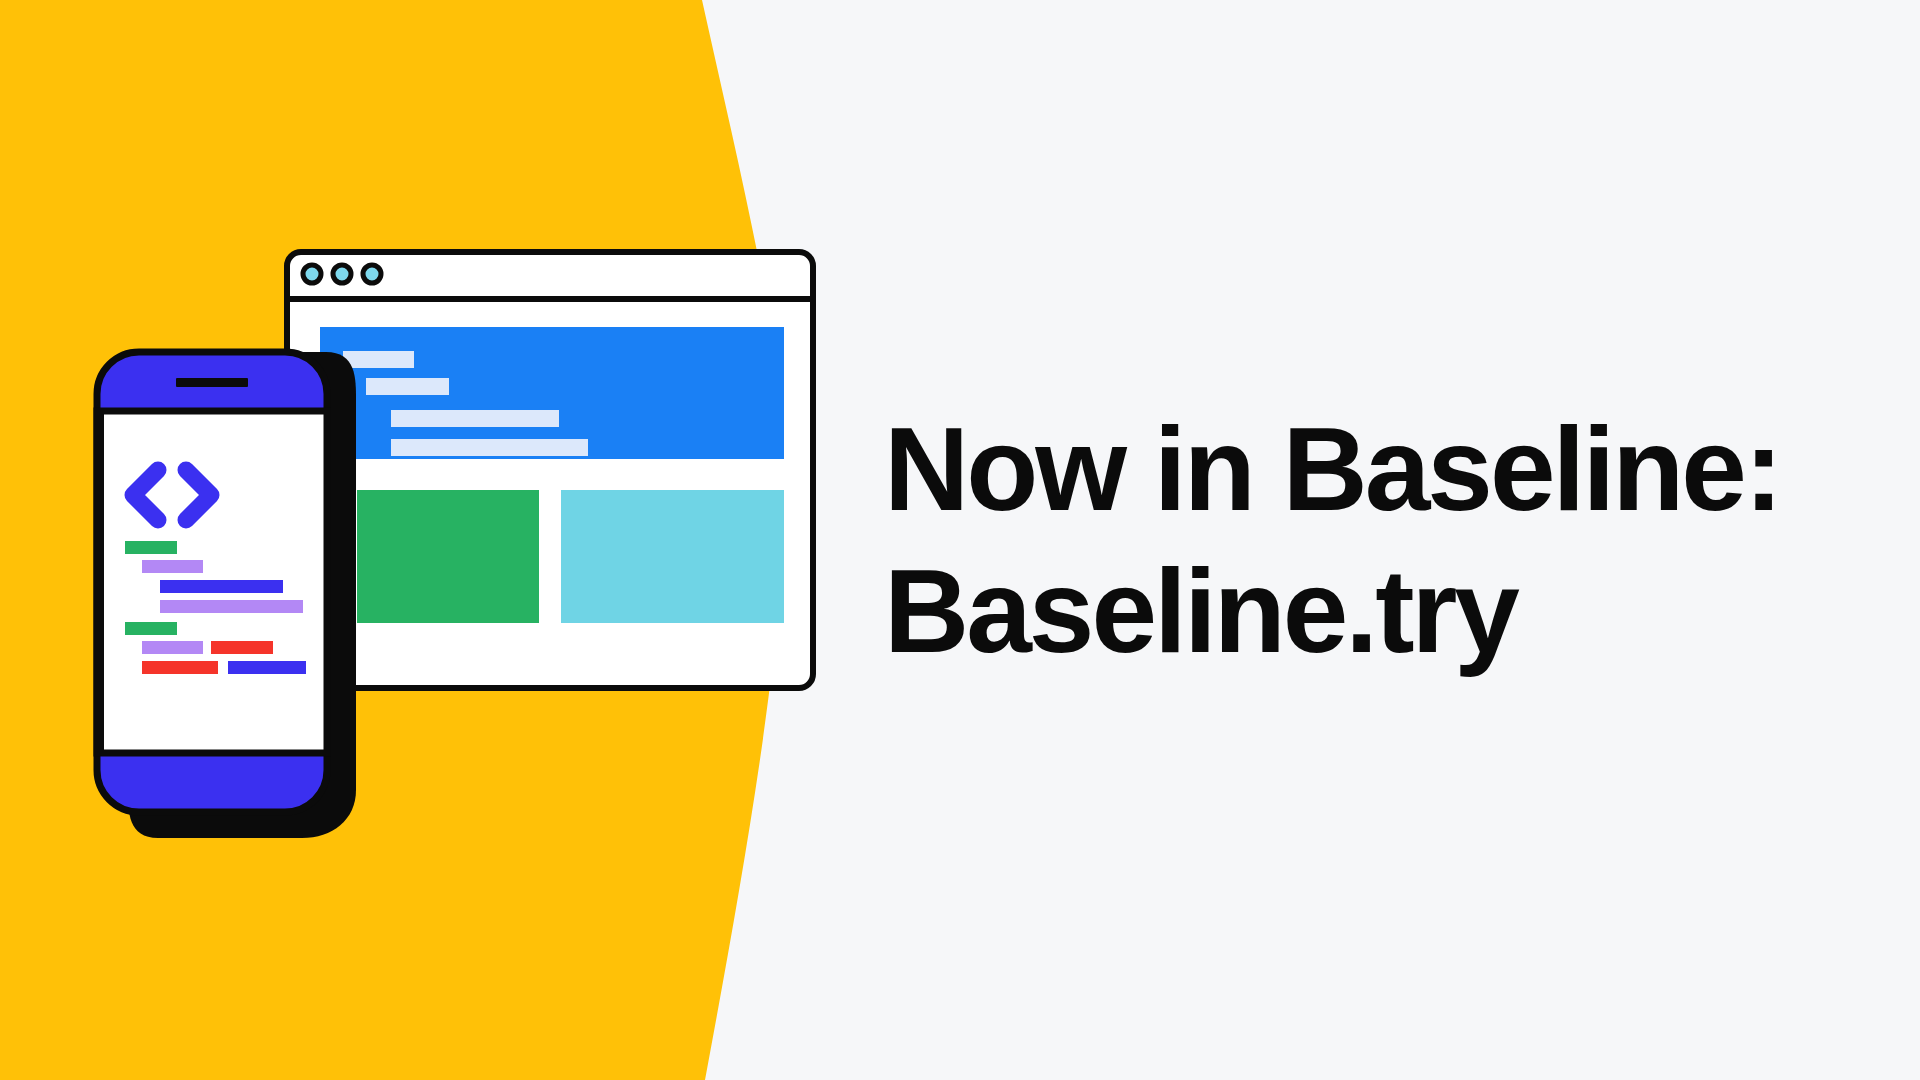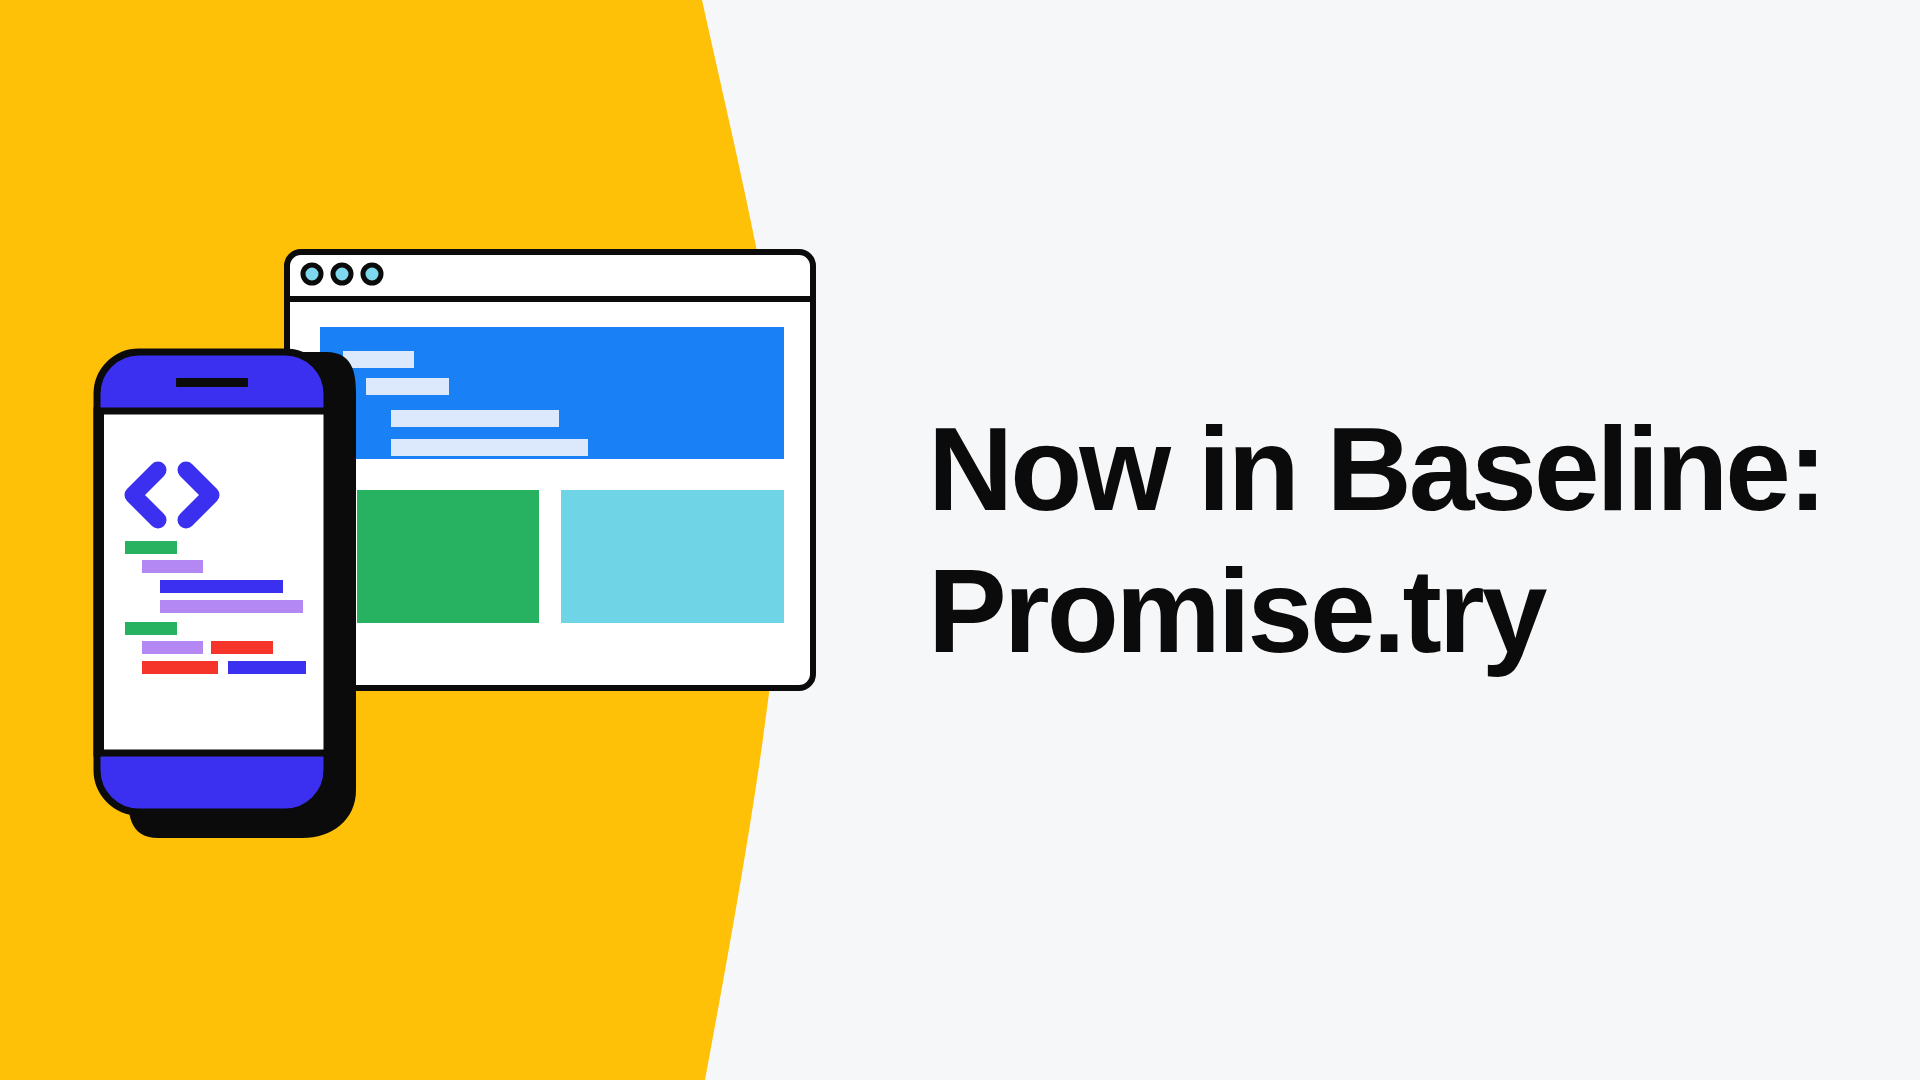--- a/index.html
+++ b/index.html
@@ -26,21 +26,21 @@
   
   #illustration {
     position: absolute;
     left: 0; top: 0;
     width: 900px; height: 1080px;
   }
 
   
   #headline {
     position: absolute;
-    left: 928px;
+    left: 884px;
     top: 398px;
     width: 960px;
     color: #0B0B0B;
     font-family: "Liberation Sans", sans-serif;
     font-weight: 700;
     font-size: 118px;
     line-height: 142px;
     letter-spacing: -3px;
   }
   #headline .ln { display: block; white-space: nowrap; }
@@ -110,16 +110,16 @@
         <rect x="142" y="641" width="61" height="13" fill="#B388F5"></rect>
         <rect x="211" y="641" width="62" height="13" fill="#F5342A"></rect>
         <rect x="142" y="661" width="76" height="13" fill="#F5342A"></rect>
         <rect x="228" y="661" width="78" height="13" fill="#3B30F0"></rect>
       </g>
     </g>
   </svg>
 
   <h1 id="headline">
     <span class="ln">Now in Baseline:</span>
-    <span class="ln">Promise.try</span>
+    <span class="ln">Baseline.try</span>
   </h1>
 
 </div>
 
 </body></html>

